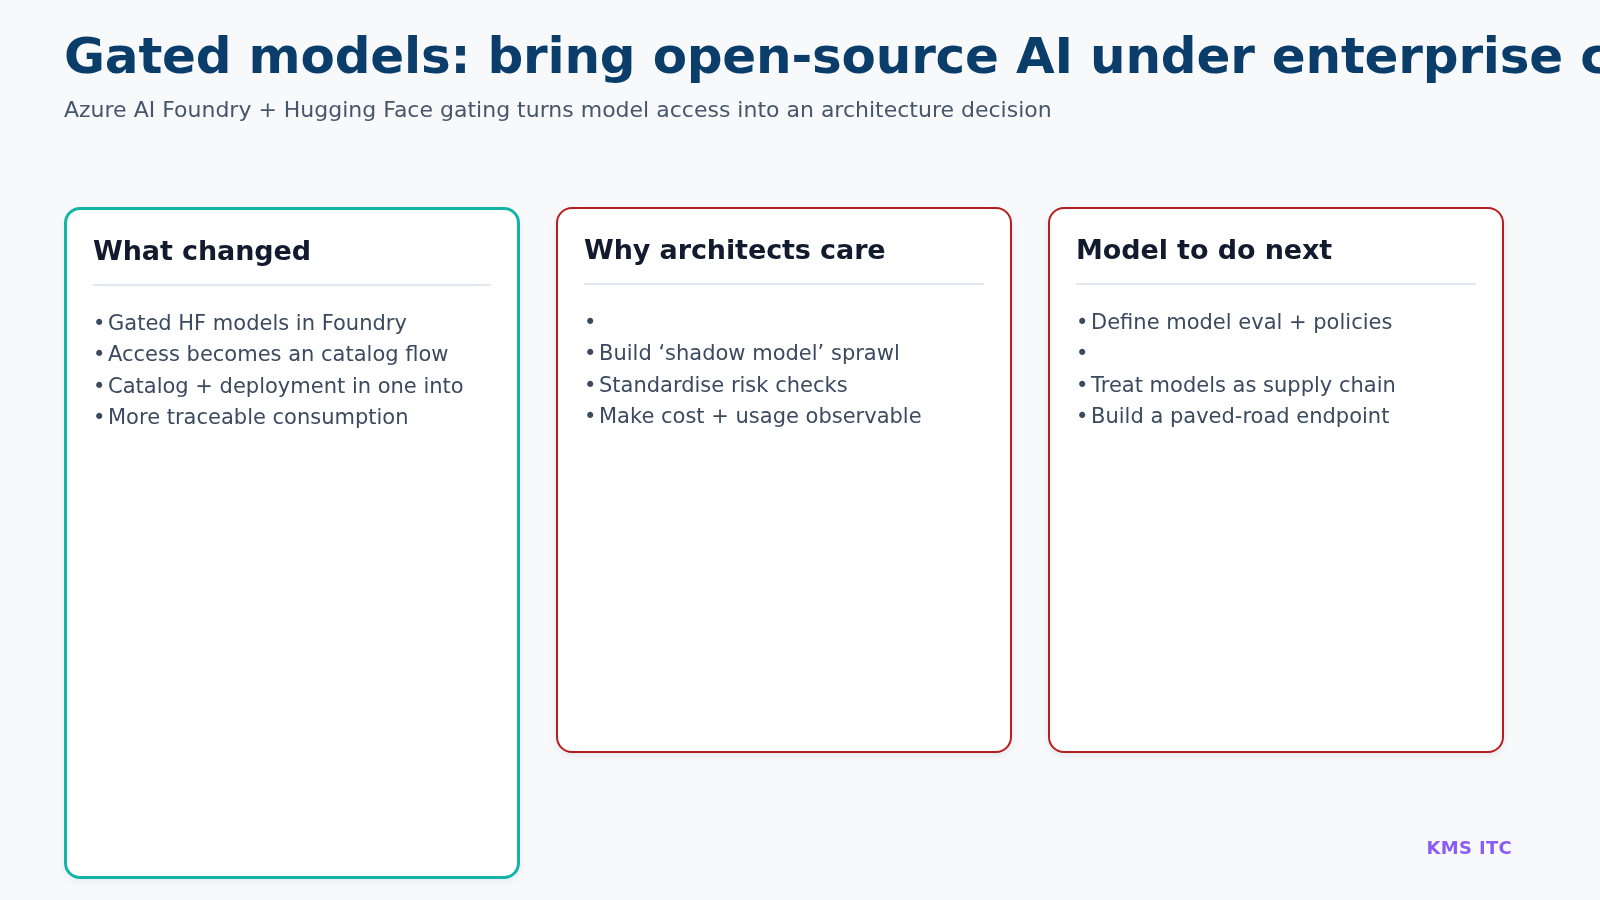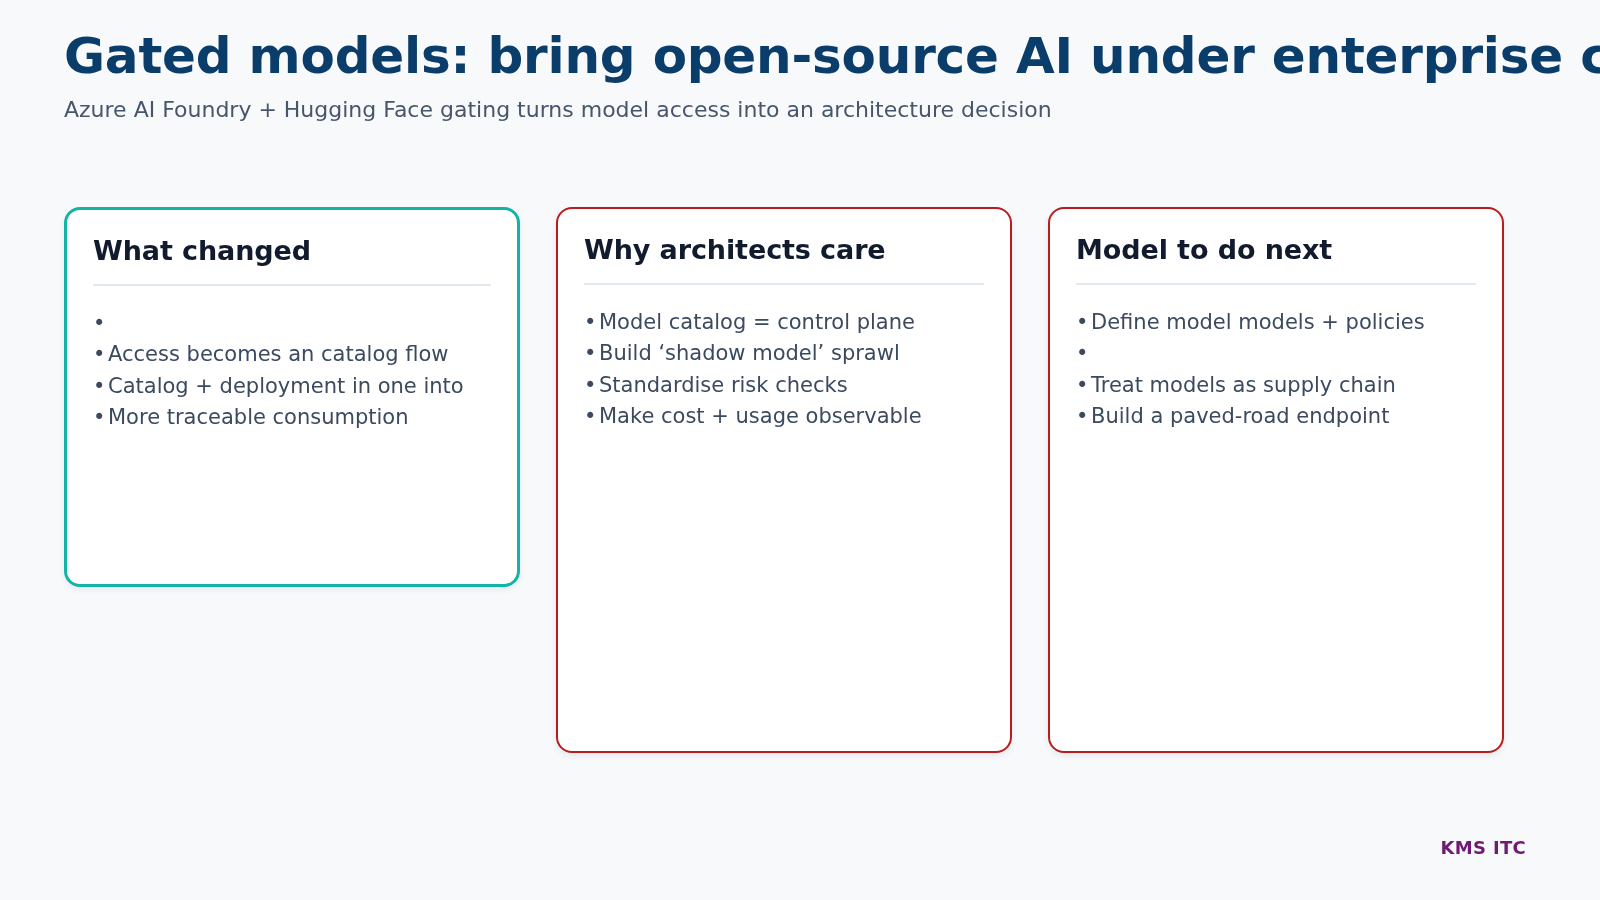--- a/index.html
+++ b/index.html
@@ -64,21 +64,21 @@
     background: #ffffff;
     border: 2px solid #b91c1c;
     border-radius: 16px;
     padding: 26px 26px 30px 26px;
     height: 546px;
     box-shadow: 0 3px 7px rgba(15, 30, 60, 0.07);
     position: relative;
   }
   .card.accent {
     border: 3px solid #12b5a5;
-    height: 380px;
+    height: 672px;
     box-shadow: 0 3px 7px rgba(15, 30, 60, 0.06);
   }
 
   .card-title {
     margin: 0;
     font-size: 27px;
     font-weight: 700;
     color: #121b2e;
     letter-spacing: -0.1px;
     line-height: 1.1;
@@ -113,25 +113,25 @@
     font-size: 21px;
     line-height: 31.5px;
   }
   .bullet-text {
     flex: 0 1 auto;
   }
 
   
   .footer {
     position: absolute;
-    right: 74px;
+    right: 88px;
     bottom: 42px;
     font-size: 18px;
     font-weight: 700;
-    color: #701a75;
+    color: #8b5cf6;
     letter-spacing: 0.3px;
     margin-left: 44px;
   }
 </style>
 </head>
 <body>
 
 <div class="slide">
 
   <div class="header">
@@ -140,20 +140,21 @@
   </div>
 
   <div class="card-row">
 
     <div class="card accent">
       <h2 class="card-title">What changed</h2>
       <div class="card-divider"></div>
       <ul class="bullet-list">
         <li>
           <span class="bullet-dot">•</span>
+          <span class="bullet-text">Gated HF models in Foundry</span>
         </li>
         <li>
           <span class="bullet-dot">•</span>
           <span class="bullet-text">Access becomes an catalog flow</span>
         </li>
         <li>
           <span class="bullet-dot">•</span>
           <span class="bullet-text">Catalog + deployment in one into</span>
         </li>
         <li>
@@ -162,21 +163,20 @@
         </li>
       </ul>
     </div>
 
     <div class="card">
       <h2 class="card-title">Why architects care</h2>
       <div class="card-divider"></div>
       <ul class="bullet-list">
         <li>
           <span class="bullet-dot">•</span>
-          <span class="bullet-text">Model catalog = control plane</span>
         </li>
         <li>
           <span class="bullet-dot">•</span>
           <span class="bullet-text">Build ‘shadow model’ sprawl</span>
         </li>
         <li>
           <span class="bullet-dot">•</span>
           <span class="bullet-text">Standardise risk checks</span>
         </li>
         <li>
@@ -185,21 +185,21 @@
         </li>
       </ul>
     </div>
 
     <div class="card">
       <h2 class="card-title">Model to do next</h2>
       <div class="card-divider"></div>
       <ul class="bullet-list">
         <li>
           <span class="bullet-dot">•</span>
-          <span class="bullet-text">Define model models + policies</span>
+          <span class="bullet-text">Define model eval + policies</span>
         </li>
         <li>
           <span class="bullet-dot">•</span>
         </li>
         <li>
           <span class="bullet-dot">•</span>
           <span class="bullet-text">Treat models as supply chain</span>
         </li>
         <li>
           <span class="bullet-dot">•</span>

